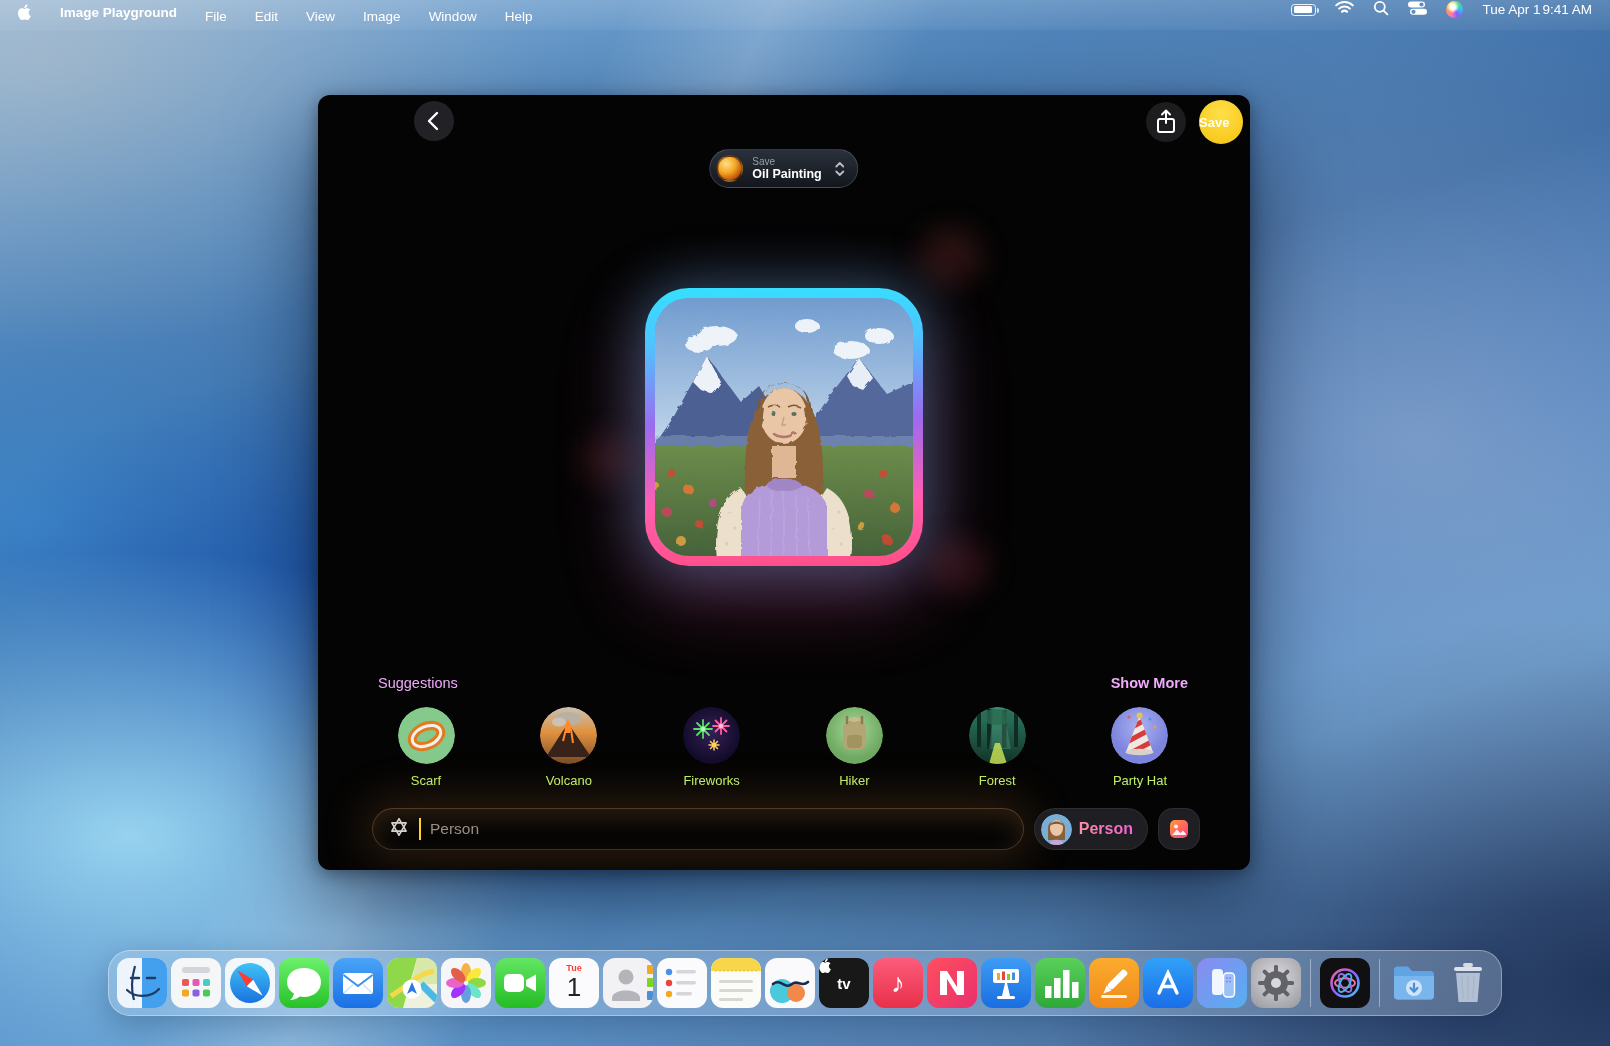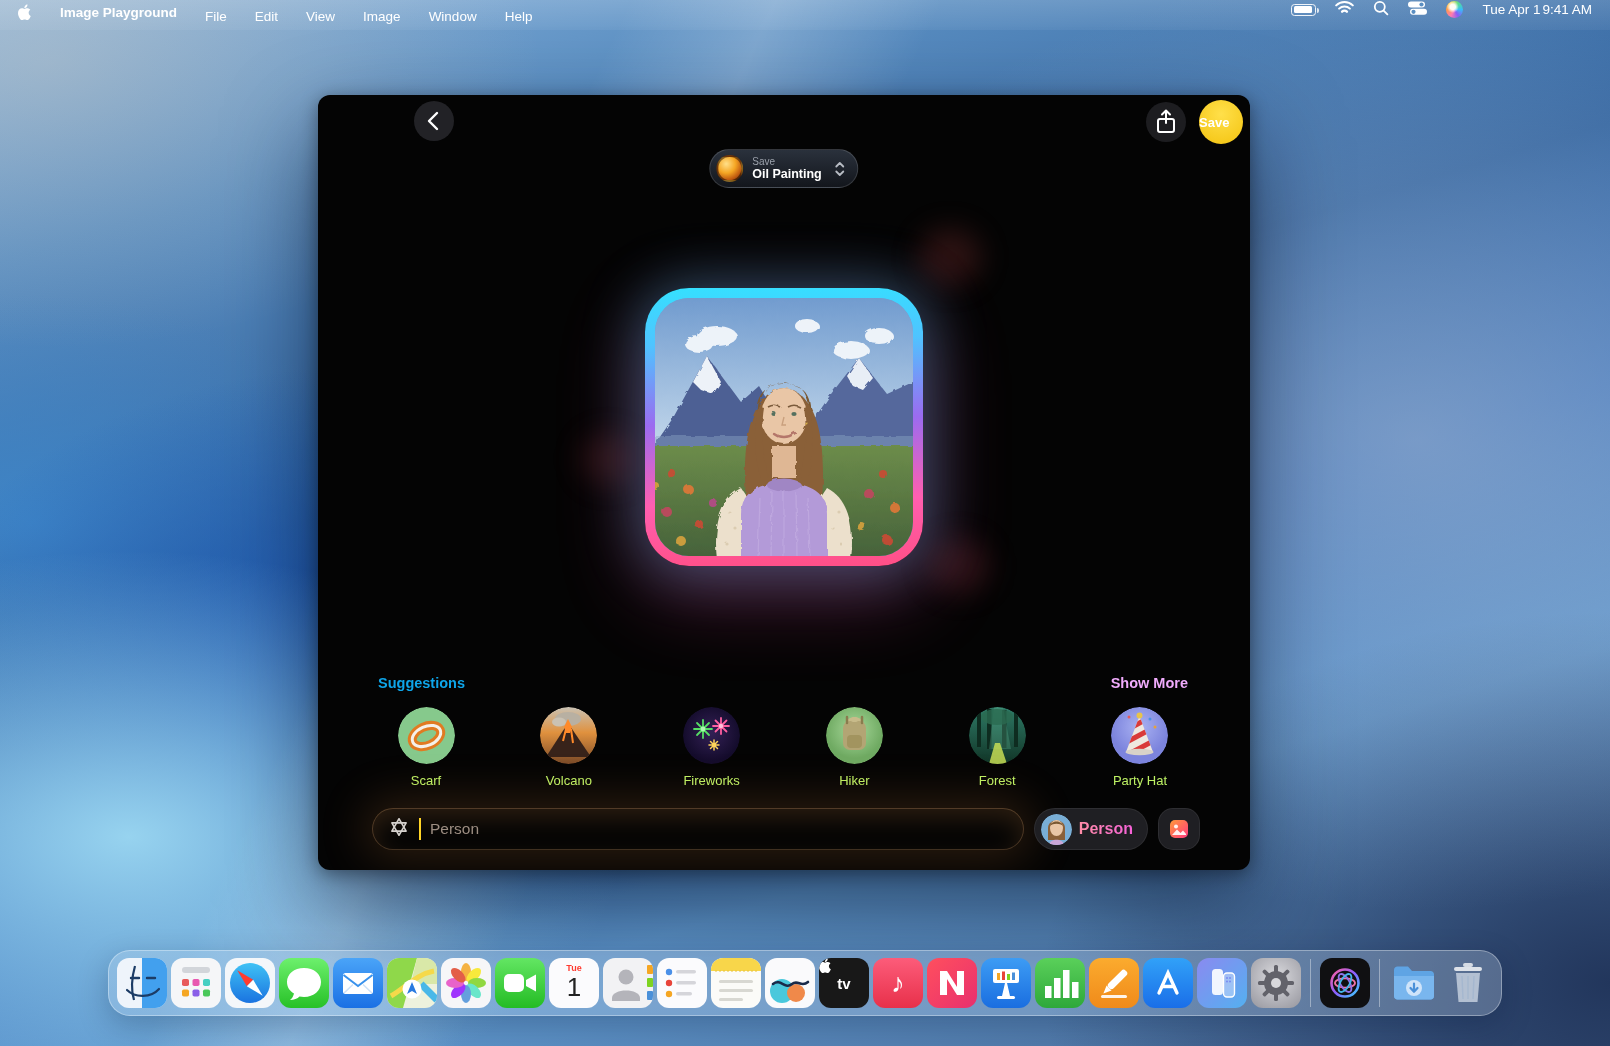--- a/index.html
+++ b/index.html
@@ -60,21 +60,21 @@
 
   .canvas-blob { position:absolute; border-radius:50%; filter:blur(14px); pointer-events:none; }
 
   
   .art-glow { position:absolute; left:327px; top:193px; width:278px; height:278px; border-radius:44px; padding:10px;
     background:linear-gradient(178deg, #35e0ff 0%, #4fc4ff 20%, #9b6bf0 48%, #ff5fb0 76%, #ff4f86 100%);
     box-shadow:0 0 55px 8px rgba(70,200,255,0.30), 0 26px 80px 6px rgba(255,80,170,0.30); }
   .art-inner { width:258px; height:258px; border-radius:34px; overflow:hidden; background:#6f9ace; }
 
   
-  .sugg-title { position:absolute; left:60px; top:580px; font-size:14.5px; font-weight:700; color:#0ea5e9; }
+  .sugg-title { position:absolute; left:60px; top:580px; font-size:14.5px; font-weight:400; color:#f0abfc; }
   .show-more { position:absolute; right:62px; top:580px; font-size:14.5px; font-weight:600; color:#f0abfc; }
   .sugg-row { position:absolute; left:50px; right:52px; top:612px; display:flex; justify-content:space-between; }
   .sugg { width:116px; display:flex; flex-direction:column; align-items:center; gap:9px; }
   .sugg-circle { width:57px; height:57px; border-radius:50%; overflow:hidden; }
   .sugg-label { font-size:13px; color:#bef264; }
 
   
   .prompt-row { position:absolute; left:54px; right:50px; top:713px; height:42px; display:flex; align-items:center; gap:10px; }
   .prompt-field { flex:1; height:42px; border-radius:21px; display:flex; align-items:center; gap:9px; padding:0 16px;
     background:linear-gradient(100deg,#46limit 0) , linear-gradient(100deg,#463026 0%, #5b3d2b 34%, #6f4b30 66%, #523628 100%);

